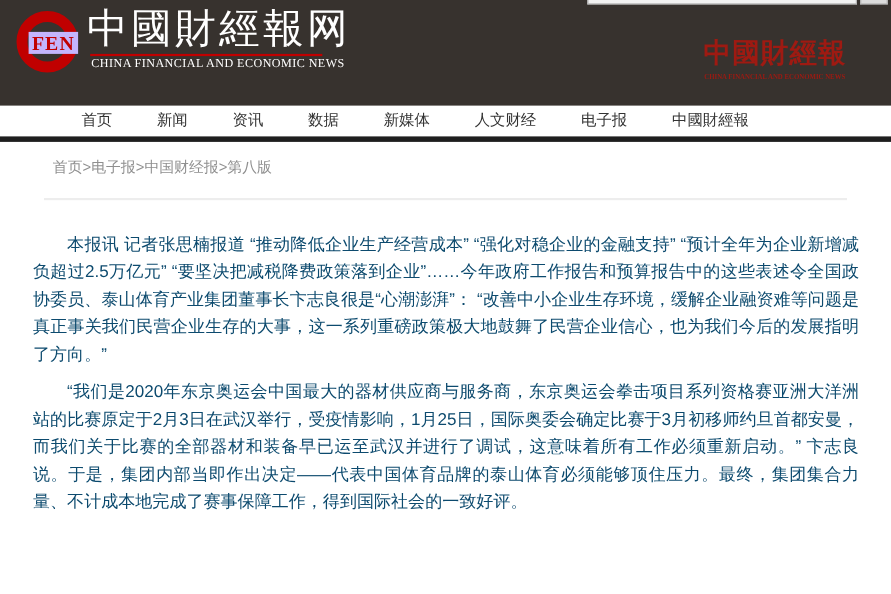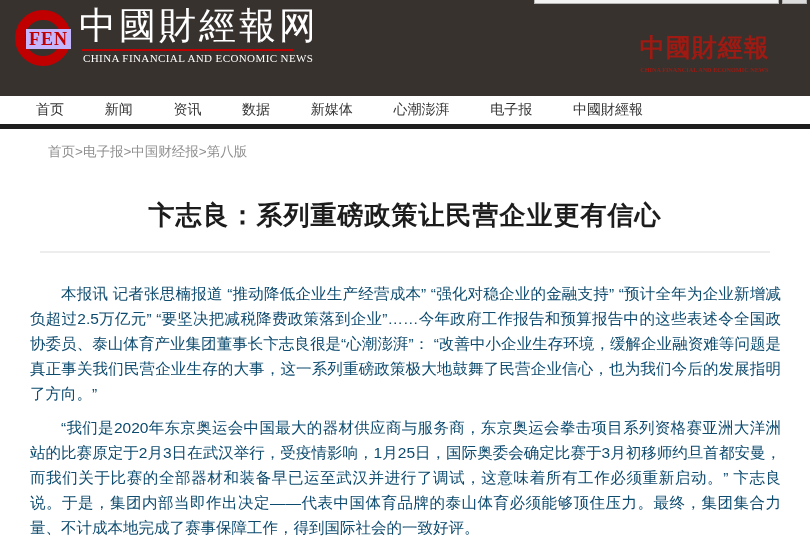--- a/index.html
+++ b/index.html
@@ -71,20 +71,21 @@
     transform: scale(0.62, 0.7); transform-origin: center top;
     letter-spacing: 0; margin-top: -1px;
   }
 
   
   .nav {
     width: 679px; height: 28px;
     background: #ffffff;
     display: flex; align-items: center; justify-content: space-between;
     padding: 0 36px;
+    margin-left: 38px;
   }
   .nav-item {
     font-size: 14px; color: #333333; cursor: pointer; white-space: nowrap;
   }
   .nav-bar {
     width: 810px; height: 5px; background: #1e1e1e;
   }
 
   
   .breadcrumb {
@@ -136,28 +137,27 @@
     <span class="watermark-en">CHINA FINANCIAL AND ECONOMIC NEWS</span>
   </div>
 </div>
 
 <div class="nav">
   <span class="nav-item">首页</span>
   <span class="nav-item">新闻</span>
   <span class="nav-item">资讯</span>
   <span class="nav-item">数据</span>
   <span class="nav-item">新媒体</span>
-  <span class="nav-item">心潮澎湃</span>
+  <span class="nav-item">人文财经</span>
   <span class="nav-item">电子报</span>
   <span class="nav-item">中國財經報</span>
 </div>
 <div class="nav-bar"></div>
 
 <div class="breadcrumb">首页&gt;电子报&gt;中国财经报&gt;第八版</div>
 
 <div>
-  <h1 class="article-title">卞志良：系列重磅政策让民营企业更有信心</h1>
   <hr class="divider">
   <div class="article-body">
     <p>本报讯 记者张思楠报道 “推动降低企业生产经营成本” “强化对稳企业的金融支持” “预计全年为企业新增减负超过2.5万亿元” “要坚决把减税降费政策落到企业”……今年政府工作报告和预算报告中的这些表述令全国政协委员、泰山体育产业集团董事长卞志良很是“心潮澎湃”： “改善中小企业生存环境，缓解企业融资难等问题是真正事关我们民营企业生存的大事，这一系列重磅政策极大地鼓舞了民营企业信心，也为我们今后的发展指明了方向。”</p>
     <p>“我们是2020年东京奥运会中国最大的器材供应商与服务商，东京奥运会拳击项目系列资格赛亚洲大洋洲站的比赛原定于2月3日在武汉举行，受疫情影响，1月25日，国际奥委会确定比赛于3月初移师约旦首都安曼，而我们关于比赛的全部器材和装备早已运至武汉并进行了调试，这意味着所有工作必须重新启动。” 卞志良说。于是，集团内部当即作出决定——代表中国体育品牌的泰山体育必须能够顶住压力。最终，集团集合力量、不计成本地完成了赛事保障工作，得到国际社会的一致好评。</p>
   </div>
 </div>
 
 </body></html>

